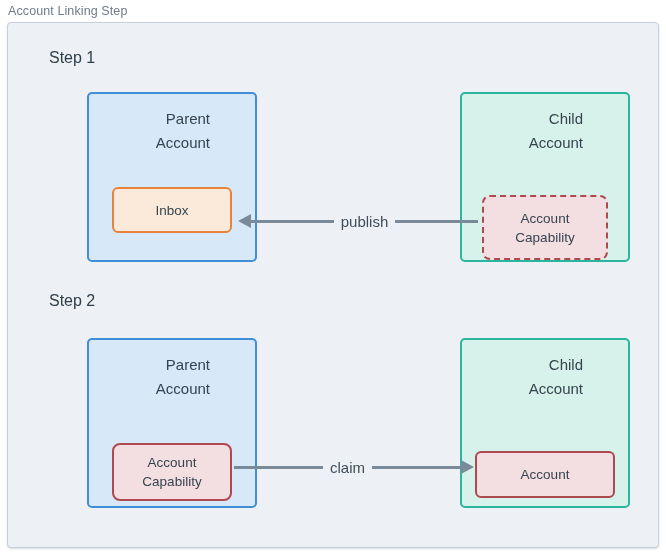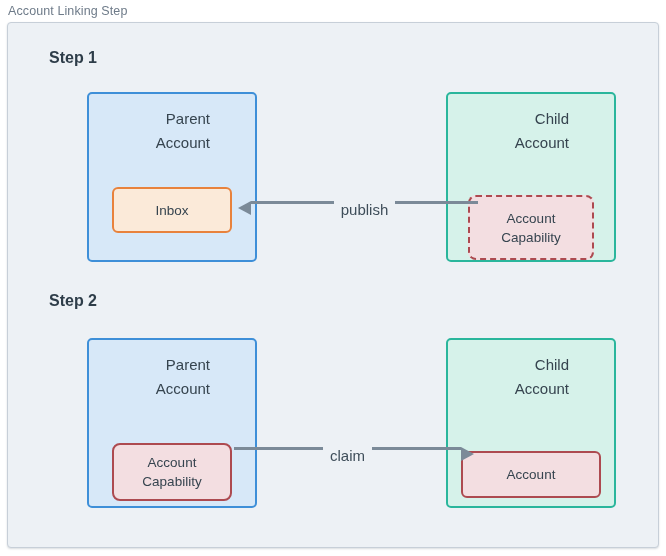--- a/index.html
+++ b/index.html
@@ -15,35 +15,35 @@
     font-size: 12.5px; color: #6e7b89; letter-spacing: .1px;
   }
   .panel {
     position: absolute; left: 7px; top: 22px; width: 652px; height: 526px;
     background: var(--panel-bg); border: 1px solid var(--panel-border);
     border-radius: 4px; box-shadow: 0 1px 2px rgba(40,60,80,.18);
   }
 
   .step-heading {
     position: absolute; left: 41px;
-    font-size: 16px; font-weight: bold; color: #2e3d49;
+    font-size: 16px; font-weight: normal; color: #2e3d49;
   }
   .h1 { top: 26px; }
   .h2 { top: 269px; }
 
   .acct {
     position: absolute; width: 170px; height: 170px;
     border-radius: 5px; border: 2px solid;
   }
   .acct.parent { background: var(--parent-fill); border-color: var(--parent-border); }
   .acct.child  { background: var(--child-fill);  border-color: var(--child-border); }
   .s1 { top: 69px; }
   .s2 { top: 315px; }
   .pcol { left: 79px; }
-  .ccol { left: 438px; }
+  .ccol { left: 452px; }
 
   .acct-title {
     margin: 13px auto 0; max-width: 76px; text-align: right;
     font-size: 15px; line-height: 24px; color: #36444f; font-weight: 500;
   }
 
   .inner {
     position: absolute; left: 50%; transform: translateX(-50%);
     display: flex; align-items: center; justify-content: center;
     text-align: center; border: 2px solid; border-radius: 6px;
@@ -53,21 +53,21 @@
   .inner.orange { background: var(--inbox-fill); border-color: var(--inbox-border); }
   .inner.red    { background: var(--cap-fill);   border-color: var(--cap-border); margin-top: 18px; }
   .inner.dashed { border-style: dashed; border-radius: 8px; }
 
   .inbox-pos    { top: 93px; width: 120px; height: 46px; }
   .cap1-pos     { top: 83px; width: 126px; height: 65px; }
   .cap2-pos     { top: 85px; width: 120px; height: 58px; border-radius: 8px; }
   .account-pos  { top: 93px; width: 140px; height: 47px; }
 
   .arrow {
-    position: absolute; display: flex; align-items: flex-start; height: 16px;
+    position: absolute; display: flex; align-items: center; height: 16px; margin-top: 12px;
   }
   .arrow .line { flex: 1; height: 3px; background: var(--arrow); }
   .arrow .arrow-label {
     padding: 0 7px; font-size: 15px; color: #3f4e5a; background: var(--panel-bg);
     white-space: nowrap;
   }
   .head { width: 0; height: 0; border-top: 7px solid transparent; border-bottom: 7px solid transparent; }
   .head.left  { border-right: 13px solid var(--arrow); }
   .head.right { border-left: 13px solid var(--arrow); }
   .a1 { left: 230px; top: 178px; width: 240px; }

